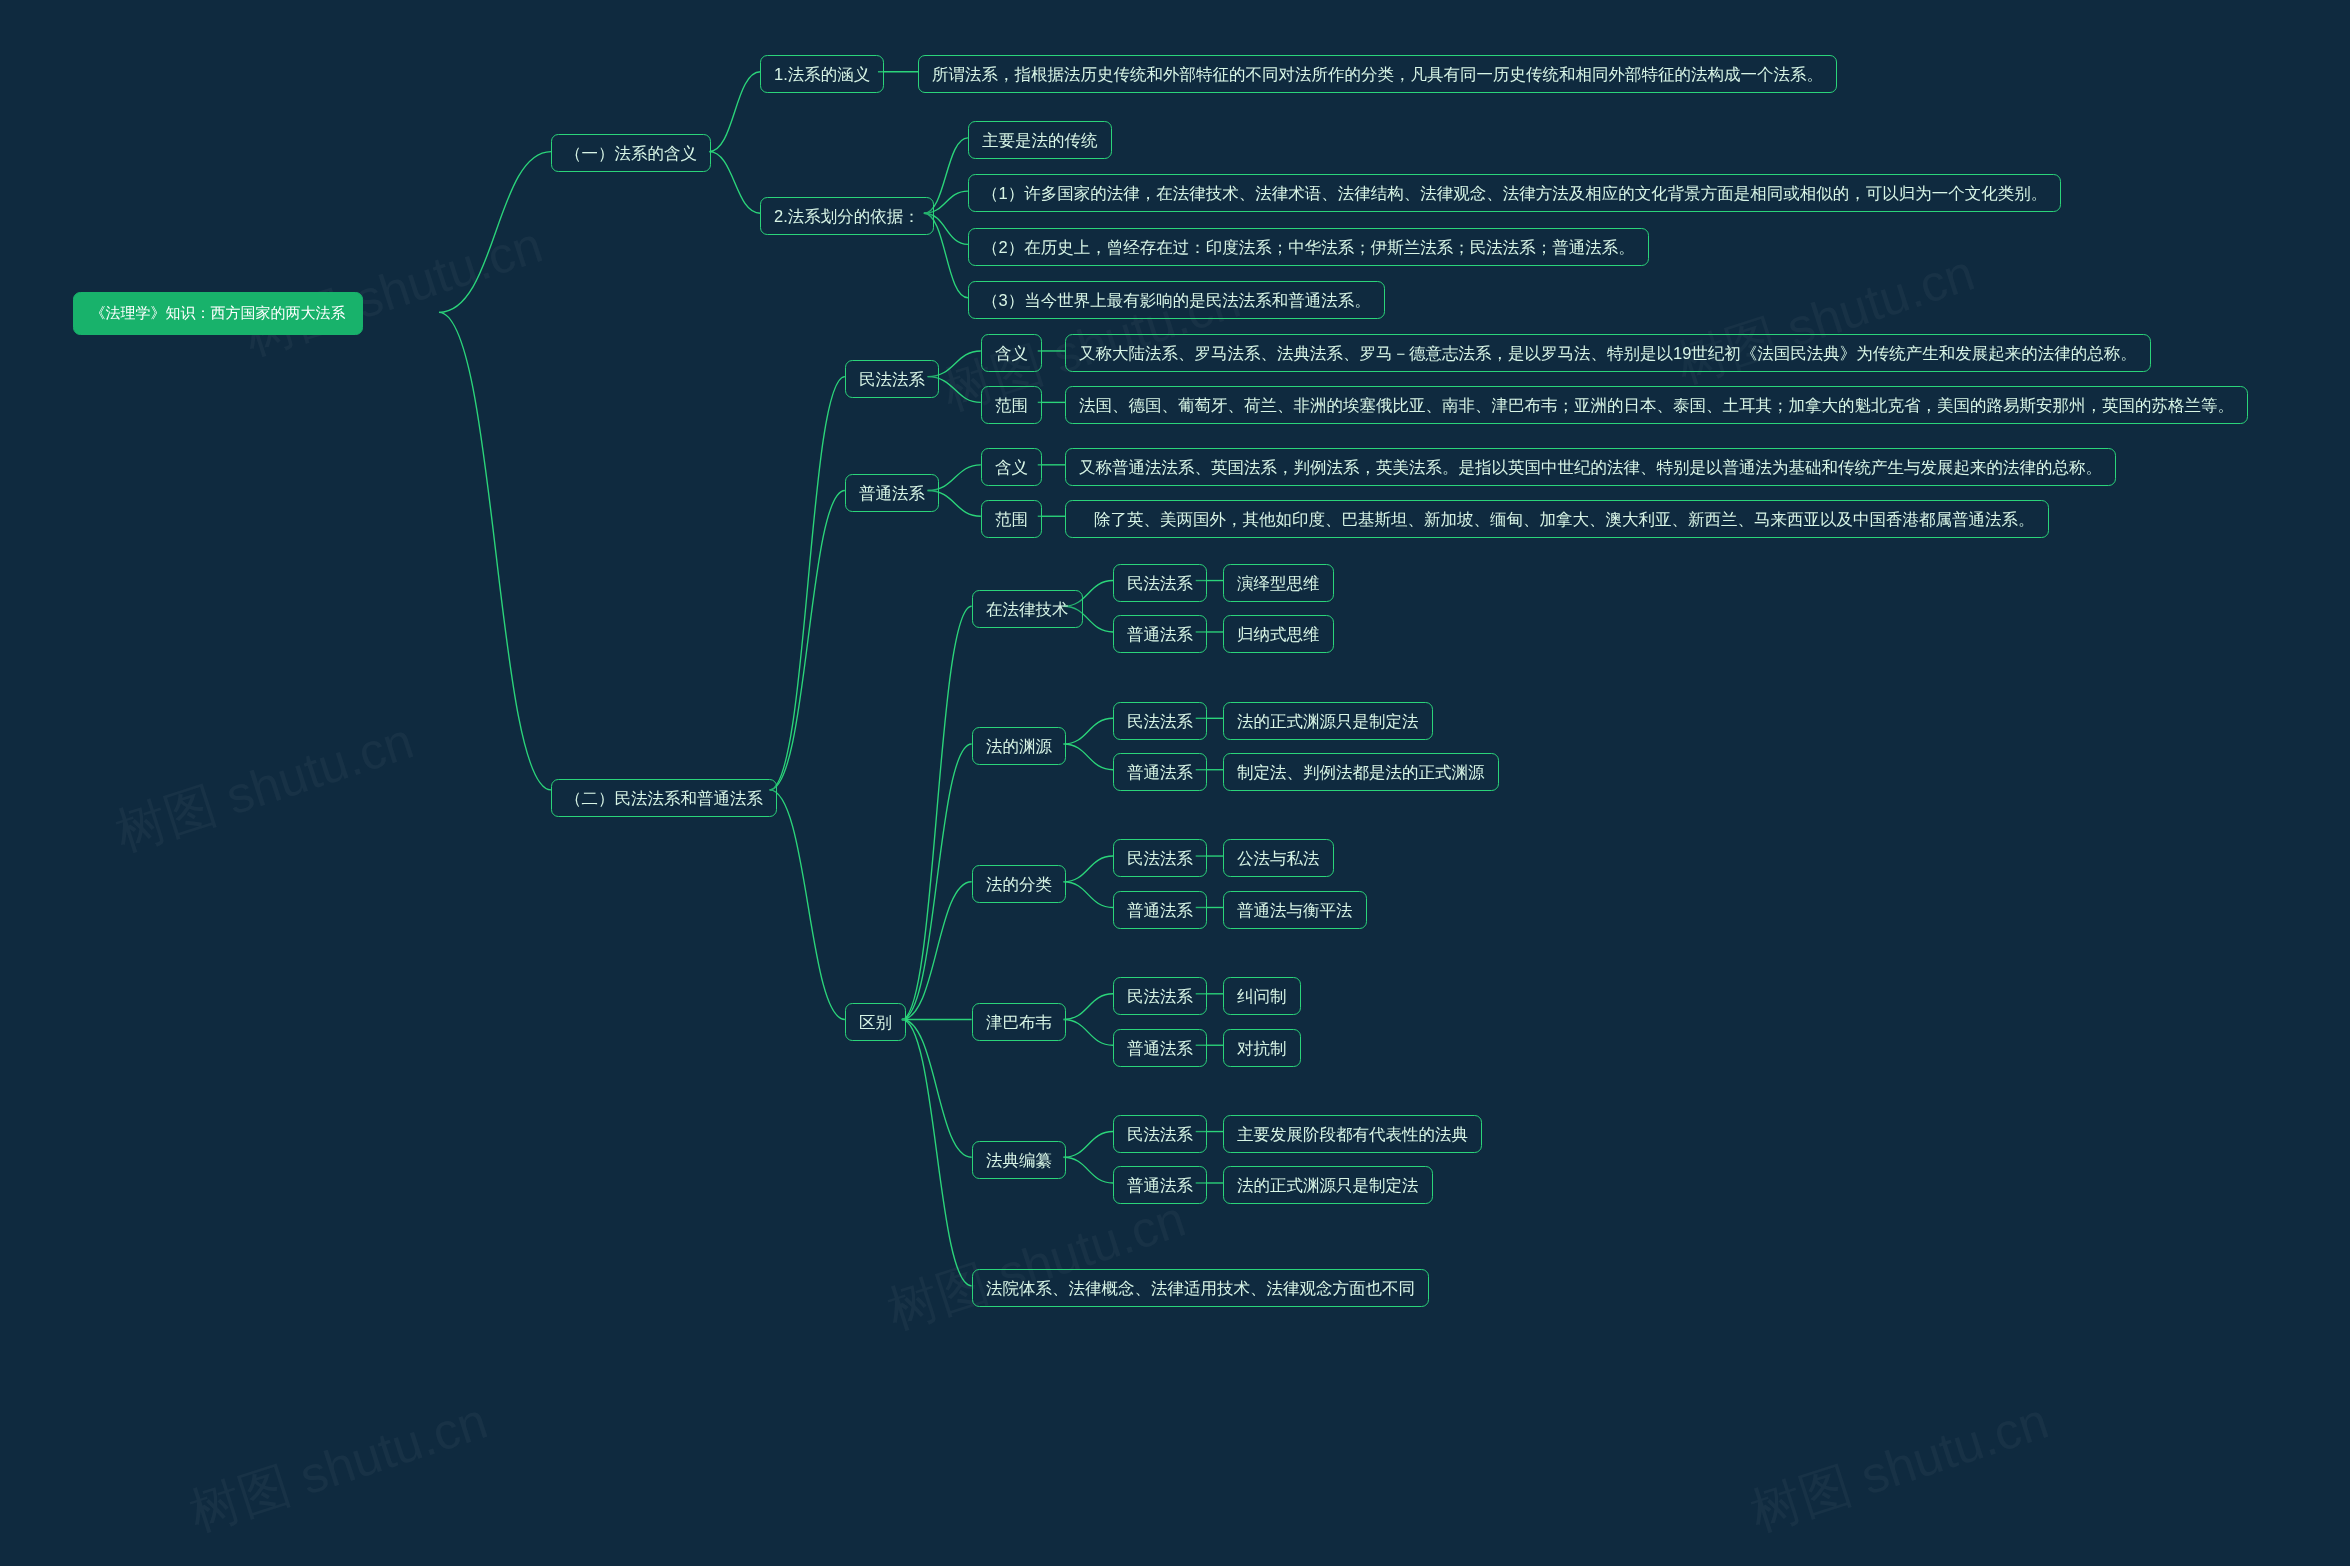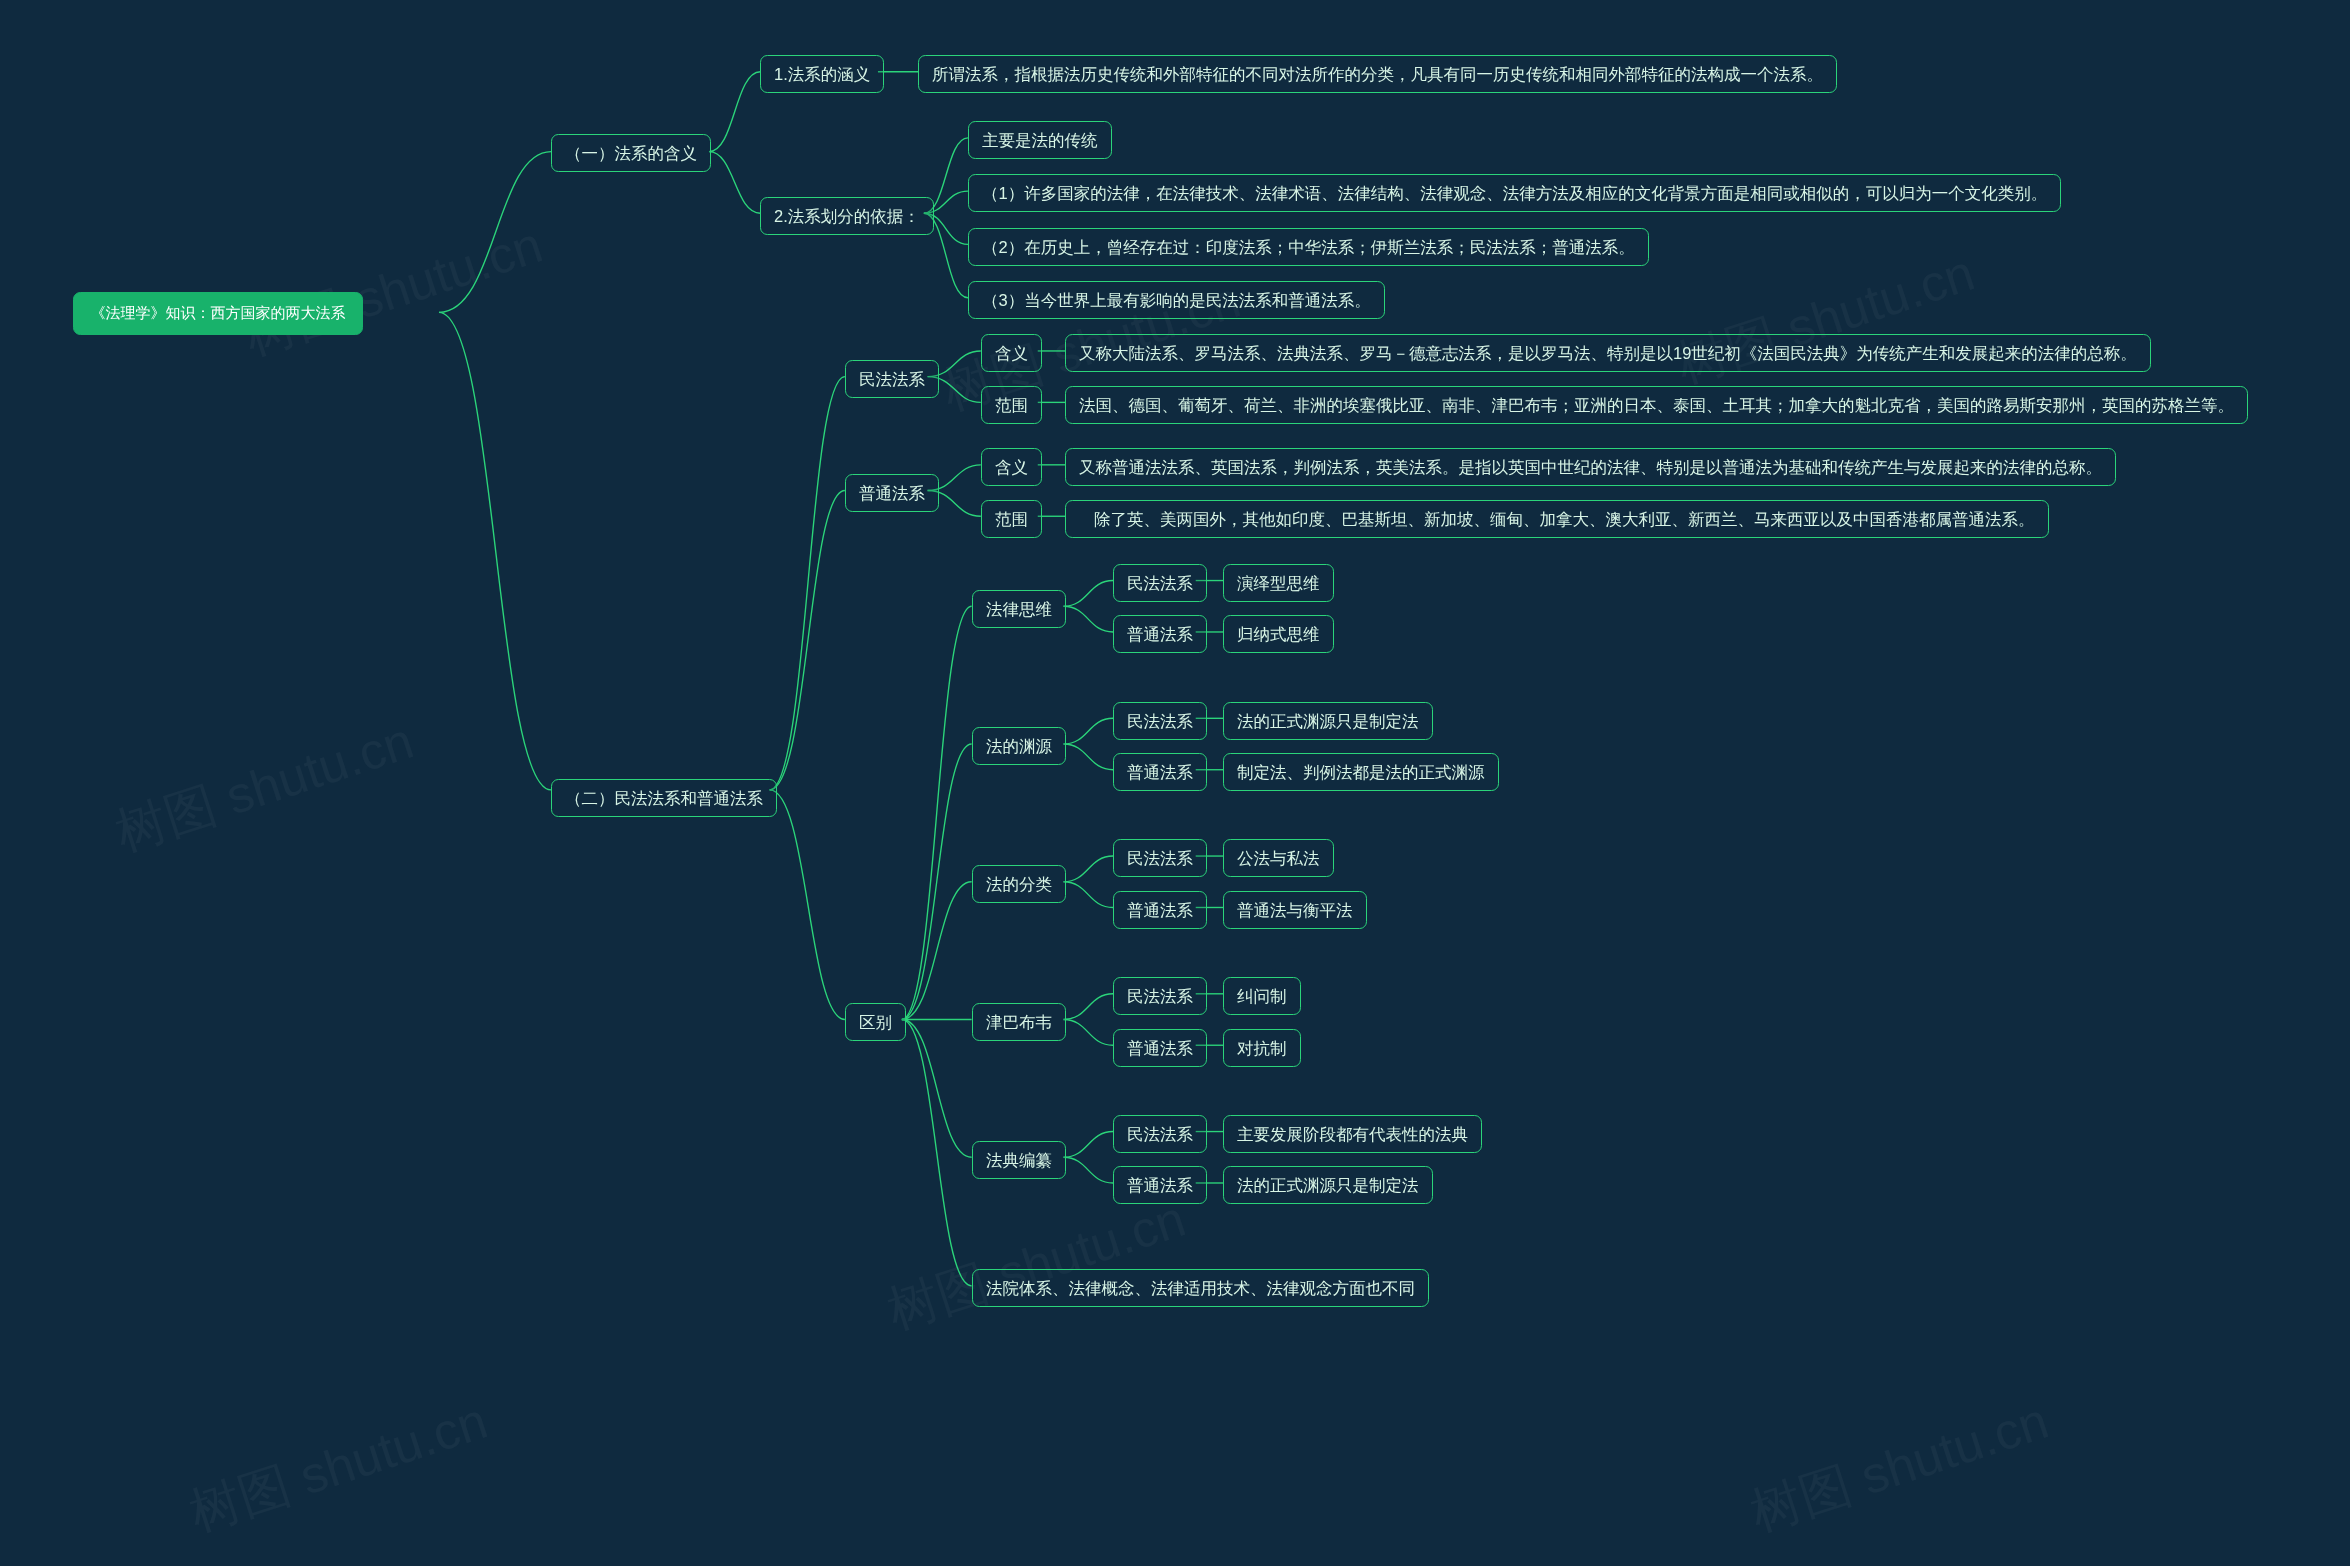--- a/index.html
+++ b/index.html
@@ -127,21 +127,21 @@
     <path d="M 1302 1232 L 1332 1232"></path>
     <path d="M 1302 1288 L 1332 1288"></path>
   </g>
 </svg>
 
 <div class="node root" style="left:73px; top:292px;">《法理学》知识：西方国家的两大法系</div>
 
 <div class="node" style="left:551px; top:134px;">（一）法系的含义</div>
 
 <div class="node" style="left:760px; top:55px;">1.法系的涵义</div>
-<div class="node" style="left:918px; top:55px;">所谓法系，指根据法历史传统和外部特征的不同对法所作的分类，凡具有同一历史传统和相同外部特征的法构成一个法系。</div>
+<div class="node" style="left:918px; top:55px;border-radius:7px;">所谓法系，指根据法历史传统和外部特征的不同对法所作的分类，凡具有同一历史传统和相同外部特征的法构成一个法系。</div>
 
 <div class="node" style="left:760px; top:197px;">2.法系划分的依据：</div>
 <div class="node" style="left:968px; top:121px;">主要是法的传统</div>
 <div class="node" style="left:968px; top:174px;">（1）许多国家的法律，在法律技术、法律术语、法律结构、法律观念、法律方法及相应的文化背景方面是相同或相似的，可以归为一个文化类别。</div>
 <div class="node" style="left:968px; top:228px;">（2）在历史上，曾经存在过：印度法系；中华法系；伊斯兰法系；民法法系；普通法系。</div>
 <div class="node" style="left:968px; top:281px;">（3）当今世界上最有影响的是民法法系和普通法系。</div>
 
 <div class="node" style="left:551px; top:779px;">（二）民法法系和普通法系</div>
 
 <div class="node" style="left:845px; top:360px;">民法法系</div>
@@ -151,21 +151,21 @@
 <div class="node" style="left:1065px; top:386px;">法国、德国、葡萄牙、荷兰、非洲的埃塞俄比亚、南非、津巴布韦；亚洲的日本、泰国、土耳其；加拿大的魁北克省，美国的路易斯安那州，英国的苏格兰等。</div>
 
 <div class="node" style="left:845px; top:474px;">普通法系</div>
 <div class="node" style="left:981px; top:448px;">含义</div>
 <div class="node" style="left:1065px; top:448px;">又称普通法法系、英国法系，判例法系，英美法系。是指以英国中世纪的法律、特别是以普通法为基础和传统产生与发展起来的法律的总称。</div>
 <div class="node" style="left:981px; top:500px;">范围</div>
 <div class="node" style="left:1065px; top:500px;padding-left:28px;">除了英、美两国外，其他如印度、巴基斯坦、新加坡、缅甸、加拿大、澳大利亚、新西兰、马来西亚以及中国香港都属普通法系。</div>
 
 <div class="node" style="left:845px; top:1003px;">区别</div>
 
-<div class="node" style="left:972px; top:590px;">法律思维</div>
+<div class="node" style="left:972px; top:590px;">在法律技术</div>
 <div class="node" style="left:1113px; top:564px;">民法法系</div>
 <div class="node" style="left:1223px; top:564px;">演绎型思维</div>
 <div class="node" style="left:1113px; top:615px;">普通法系</div>
 <div class="node" style="left:1223px; top:615px;">归纳式思维</div>
 
 <div class="node" style="left:972px; top:727px;">法的渊源</div>
 <div class="node" style="left:1113px; top:702px;">民法法系</div>
 <div class="node" style="left:1223px; top:702px;">法的正式渊源只是制定法</div>
 <div class="node" style="left:1113px; top:753px;">普通法系</div>
 <div class="node" style="left:1223px; top:753px;">制定法、判例法都是法的正式渊源</div>

